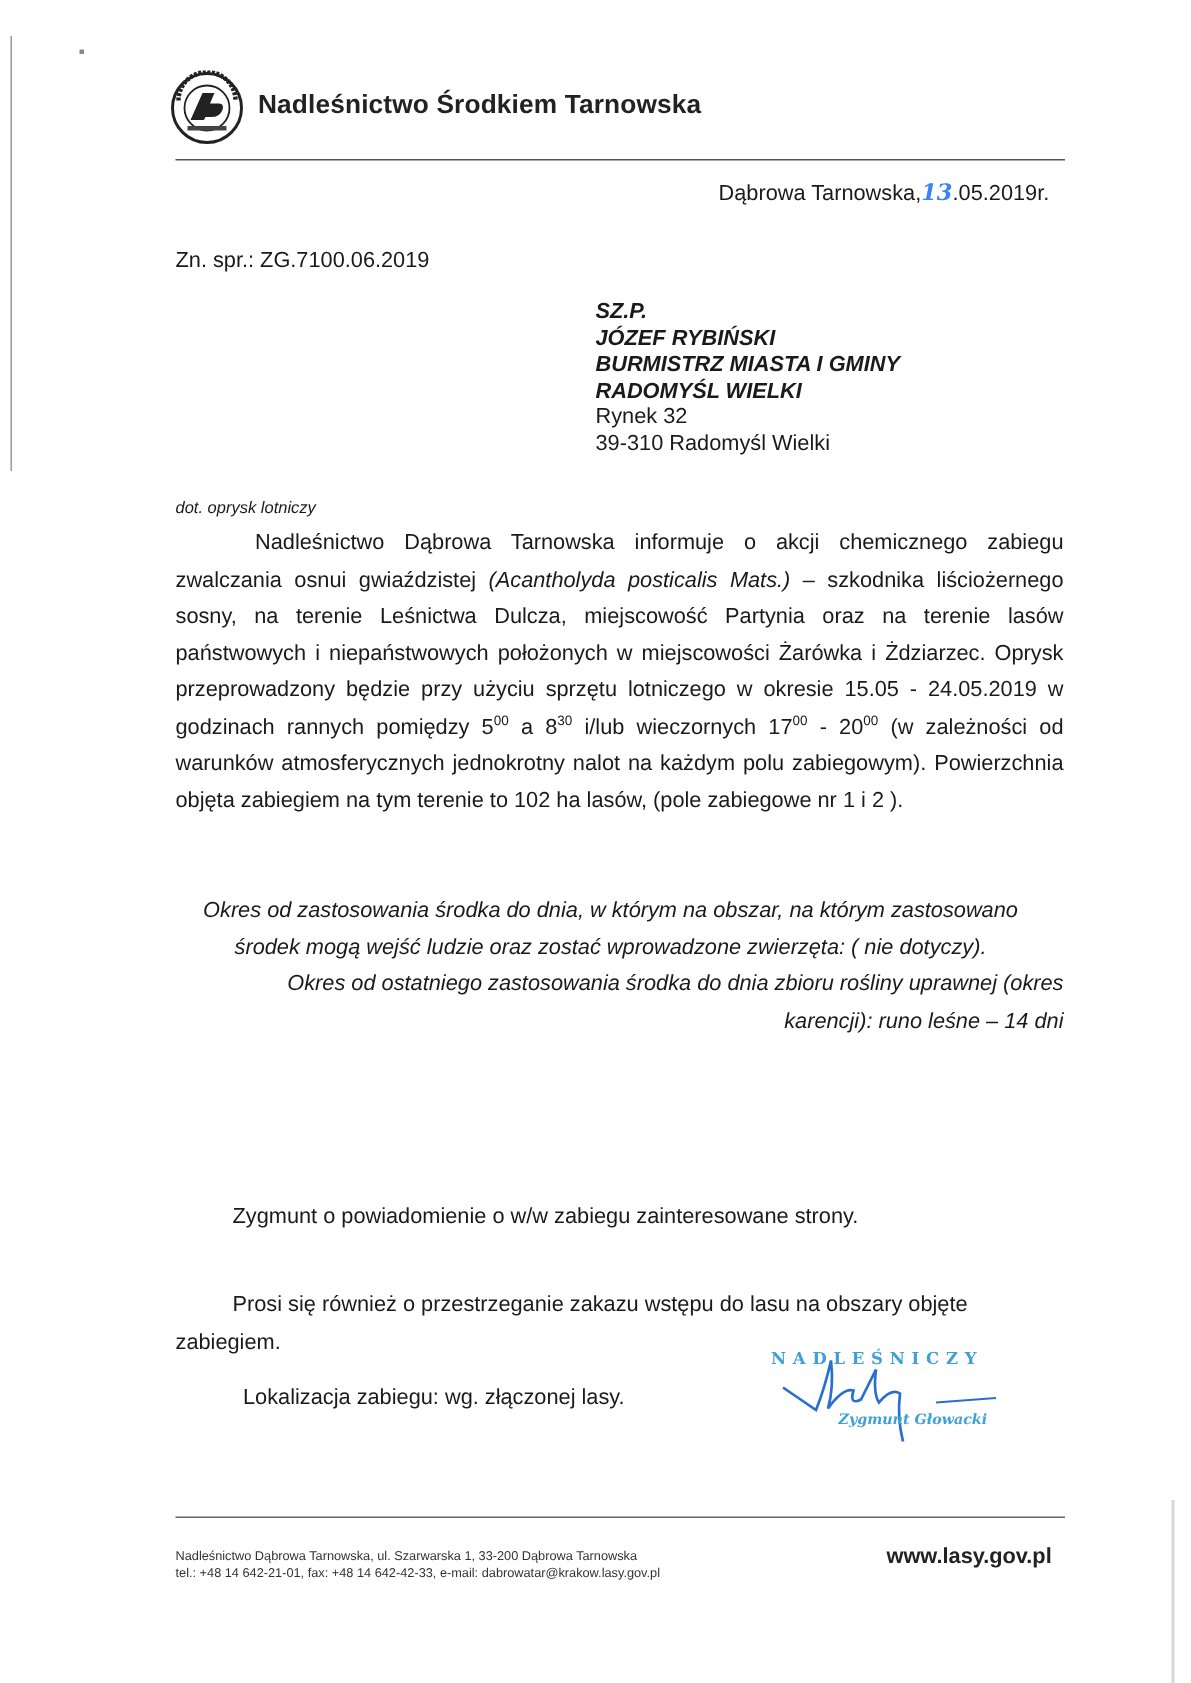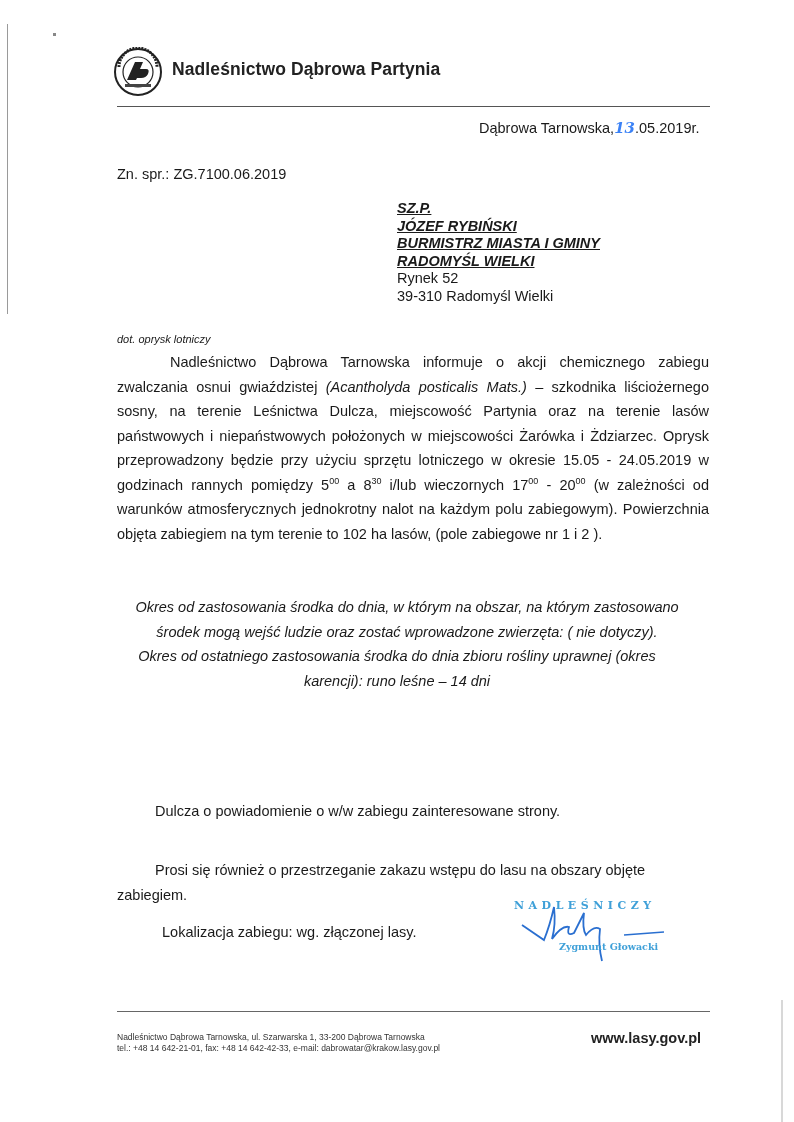--- a/index.html
+++ b/index.html
@@ -13,39 +13,39 @@
   .logo { left: 113px; top: 47px; width: 50px; height: 50px; }
   .org-title { left: 172px; top: 59px; font-size: 17.5px; font-weight: bold; color: #222; letter-spacing: 0.1px; }
   .rule-top { left: 117px; top: 106px; width: 593px; height: 1px; background: #555; }
 
   .date-line { left: 479px; top: 119px; font-size: 14.5px; }
   .date-day { color: #3b82f6; font-style: italic; font-family: "DejaVu Serif", serif; font-weight: bold; font-size: 15px; }
 
   .ref { left: 117px; top: 166px; font-size: 14.5px; }
 
   .addressee { left: 397px; top: 200px; font-size: 14.5px; line-height: 17.5px; }
-  .addressee .bi { font-weight: bold; font-style: italic; text-decoration: underline; }
+  .addressee .bi { font-weight: bold; font-style: italic; }
 
   .subject { left: 117px; top: 333px; font-size: 11px; font-style: italic; }
 
   .body-text { left: 117px; width: 592px; font-size: 14.5px; line-height: 24.5px; text-align: justify; }
   .p1 { top: 350px; }
   .p2 { top: 595px; }
   .indent { display: inline-block; width: 53px; }
   .label-u { text-decoration: underline; }
   .italic { font-style: italic; }
   sup { font-size: 9px; line-height: 0; vertical-align: 6px; }
 
   .p3 { left: 155px; top: 803px; font-size: 14.5px; }
   .p4 { left: 117px; top: 858px; width: 592px; font-size: 14.5px; line-height: 24.5px; }
   .p5 { left: 162px; top: 924px; font-size: 14.5px; }
 
   .stamp { left: 514px; top: 895px; width: 160px; height: 70px; text-align: center; }
   .stamp-title { left: 0; top: 4px; font-family: "DejaVu Serif", serif; font-size: 11px; font-weight: bold; letter-spacing: 4.5px; color: #3fa0d8; }
-  .stamp-name { left: 45px; top: 46px; font-family: "DejaVu Serif", serif; font-size: 9.5px; font-weight: bold; color: #3fa0d8; }
+  .stamp-name { left: 45px; top: 46px; font-family: "DejaVu Serif", serif; font-style: italic; font-size: 9.5px; font-weight: bold; color: #3fa0d8; }
 
   .rule-bottom { left: 117px; top: 1011px; width: 593px; height: 1px; background: #666; }
   .footer-addr { left: 117px; top: 1032px; font-size: 8.5px; line-height: 11px; color: #333; }
   .footer-web { left: 591px; top: 1030px; font-size: 14.5px; font-weight: bold; color: #222; }
 </style>
 </head>
 <body>
 
 <div class="abs scan-edge-left"></div>
 <div class="abs scan-dot"></div>
@@ -53,48 +53,48 @@
 
 <div class="abs logo">
   <svg width="50" height="50" viewBox="0 0 50 50">
     <circle cx="25" cy="25" r="23" fill="none" stroke="#222" stroke-width="2"></circle>
     <circle cx="25" cy="25" r="15" fill="none" stroke="#222" stroke-width="1.2"></circle>
     <path d="M14 33 L22 15 L30 15 L27 22 L33 22 Q37 22 35 27 Q33 31 28 31 L24 31 L23 33 Z" fill="#222"></path>
     <path d="M6 20 A19 19 0 0 1 44 20" fill="none" stroke="#222" stroke-width="3" stroke-dasharray="2 1"></path>
     <rect x="12" y="37" width="26" height="3" fill="#444"></rect>
   </svg>
 </div>
-<div class="abs org-title">Nadleśnictwo Dąbrowa Partynia</div>
+<div class="abs org-title">Nadleśnictwo Środkiem Tarnowska</div>
 <div class="abs rule-top"></div>
 
 <div class="abs date-line">
   <span>Dąbrowa Tarnowska,</span><span class="date-day">13</span><span>.05.2019r.</span>
 </div>
 
 <div class="abs ref">Zn. spr.: ZG.7100.06.2019</div>
 
 <div class="abs addressee">
   <div class="bi">SZ.P.</div>
   <div class="bi">JÓZEF RYBIŃSKI</div>
   <div class="bi">BURMISTRZ MIASTA I GMINY</div>
   <div class="bi">RADOMYŚL WIELKI</div>
-  <div>Rynek 52</div>
+  <div>Rynek 32</div>
   <div>39-310 Radomyśl Wielki</div>
 </div>
 
 <div class="abs subject">dot. oprysk lotniczy</div>
 
 <div class="abs body-text p1"><span class="indent"></span><span>Nadleśnictwo Dąbrowa Tarnowska  informuje o akcji chemicznego zabiegu zwalczania osnui gwiaździstej </span><span class="italic">(Acantholyda posticalis Mats.)</span><span> – szkodnika liściożernego sosny, na terenie Leśnictwa Dulcza, miejscowość Partynia oraz na terenie  lasów państwowych i niepaństwowych położonych w miejscowości Żarówka i Żdziarzec. Oprysk przeprowadzony będzie przy użyciu sprzętu lotniczego w okresie 15.05 - 24.05.2019 w godzinach rannych pomiędzy 5</span><sup>00</sup><span> a 8</span><sup>30</sup><span> i/lub wieczornych 17</span><sup>00</sup><span> - 20</span><sup>00</sup><span> (w zależności od warunków atmosferycznych jednokrotny nalot na każdym polu zabiegowym). Powierzchnia objęta zabiegiem na tym terenie to 102 ha lasów, (pole zabiegowe nr 1 i 2 ).</span></div>
 
 <div class="abs body-text p2">
   <div class="italic" style="text-align:center; width:580px;">Okres od zastosowania środka do dnia, w którym na obszar, na którym zastosowano środek mogą wejść ludzie oraz zostać wprowadzone zwierzęta: ( nie dotyczy).</div>
-  <div class="italic" style="text-align:center; width:560px;">Okres od ostatniego zastosowania środka do dnia zbioru rośliny uprawnej  (okres karencji): runo leśne – 14 dni</div>
+  <div class="italic" style="text-align:right; width:560px;margin-left:32px;">Okres od ostatniego zastosowania środka do dnia zbioru rośliny uprawnej  (okres karencji): runo leśne – 14 dni</div>
 </div>
 
-<div class="abs p3">Dulcza o powiadomienie  o w/w zabiegu zainteresowane strony.</div>
+<div class="abs p3">Zygmunt o powiadomienie  o w/w zabiegu zainteresowane strony.</div>
 
 <div class="abs p4"><span style="display:inline-block;width:38px;"></span><span>Prosi się również o przestrzeganie zakazu wstępu do lasu na obszary objęte zabiegiem.</span></div>
 
 <div class="abs p5">Lokalizacja zabiegu: wg. złączonej lasy.</div>
 
 <div class="abs stamp">
   <div class="abs stamp-title">NADLEŚNICZY</div>
   <svg class="abs" style="left:0;top:0;" width="160" height="75" viewBox="0 0 160 75">
     <path d="M8 30 L30 45 Q36 30 40 12 Q42 30 38 44 Q48 30 55 32 Q52 42 60 38 Q66 26 70 18 Q68 34 72 40 Q80 30 86 34 Q84 50 88 66" fill="none" stroke="#2a6fd0" stroke-width="1.8"></path>
     <path d="M110 40 L150 37" fill="none" stroke="#2a6fd0" stroke-width="1.4"></path>

